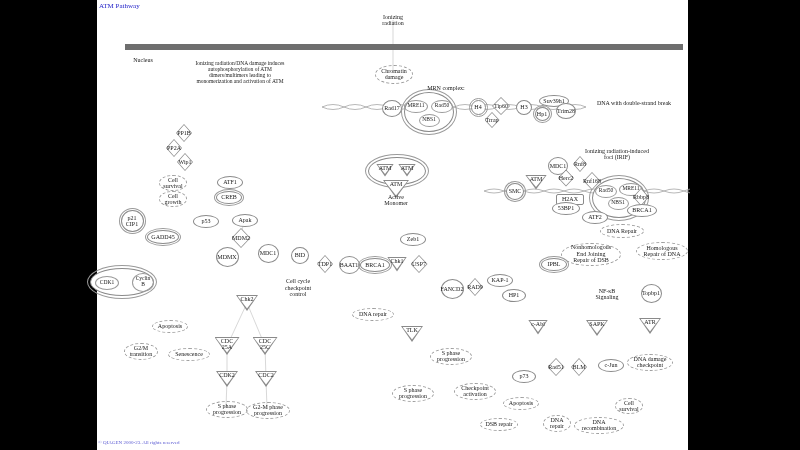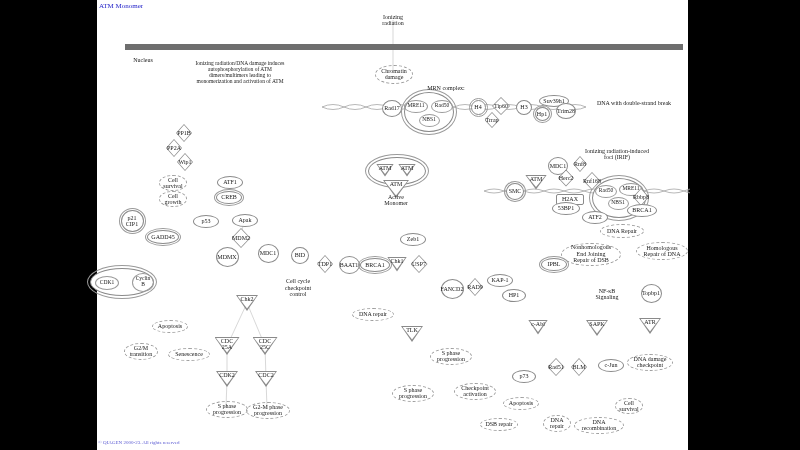--- a/index.html
+++ b/index.html
@@ -394,15 +394,15 @@
 25C</span>
       </div>
       <div class="node s-tr" style="left: 216px; top: 371px; width: 22px; height: 16px;">
         <span class="nl">CDK2</span>
       </div>
       <div class="node s-tr" style="left: 255px; top: 371px; width: 22px; height: 16px;">
         <span class="nl">CDC2</span>
       </div>
     </div>
 
-  <a id="title-link" href="#">ATM Monomer</a>
+  <a id="title-link" href="#">ATM Pathway</a>
   <div id="copyright">© QIAGEN 2000-23. All rights reserved</div>
 </div>
 
 </body></html>

